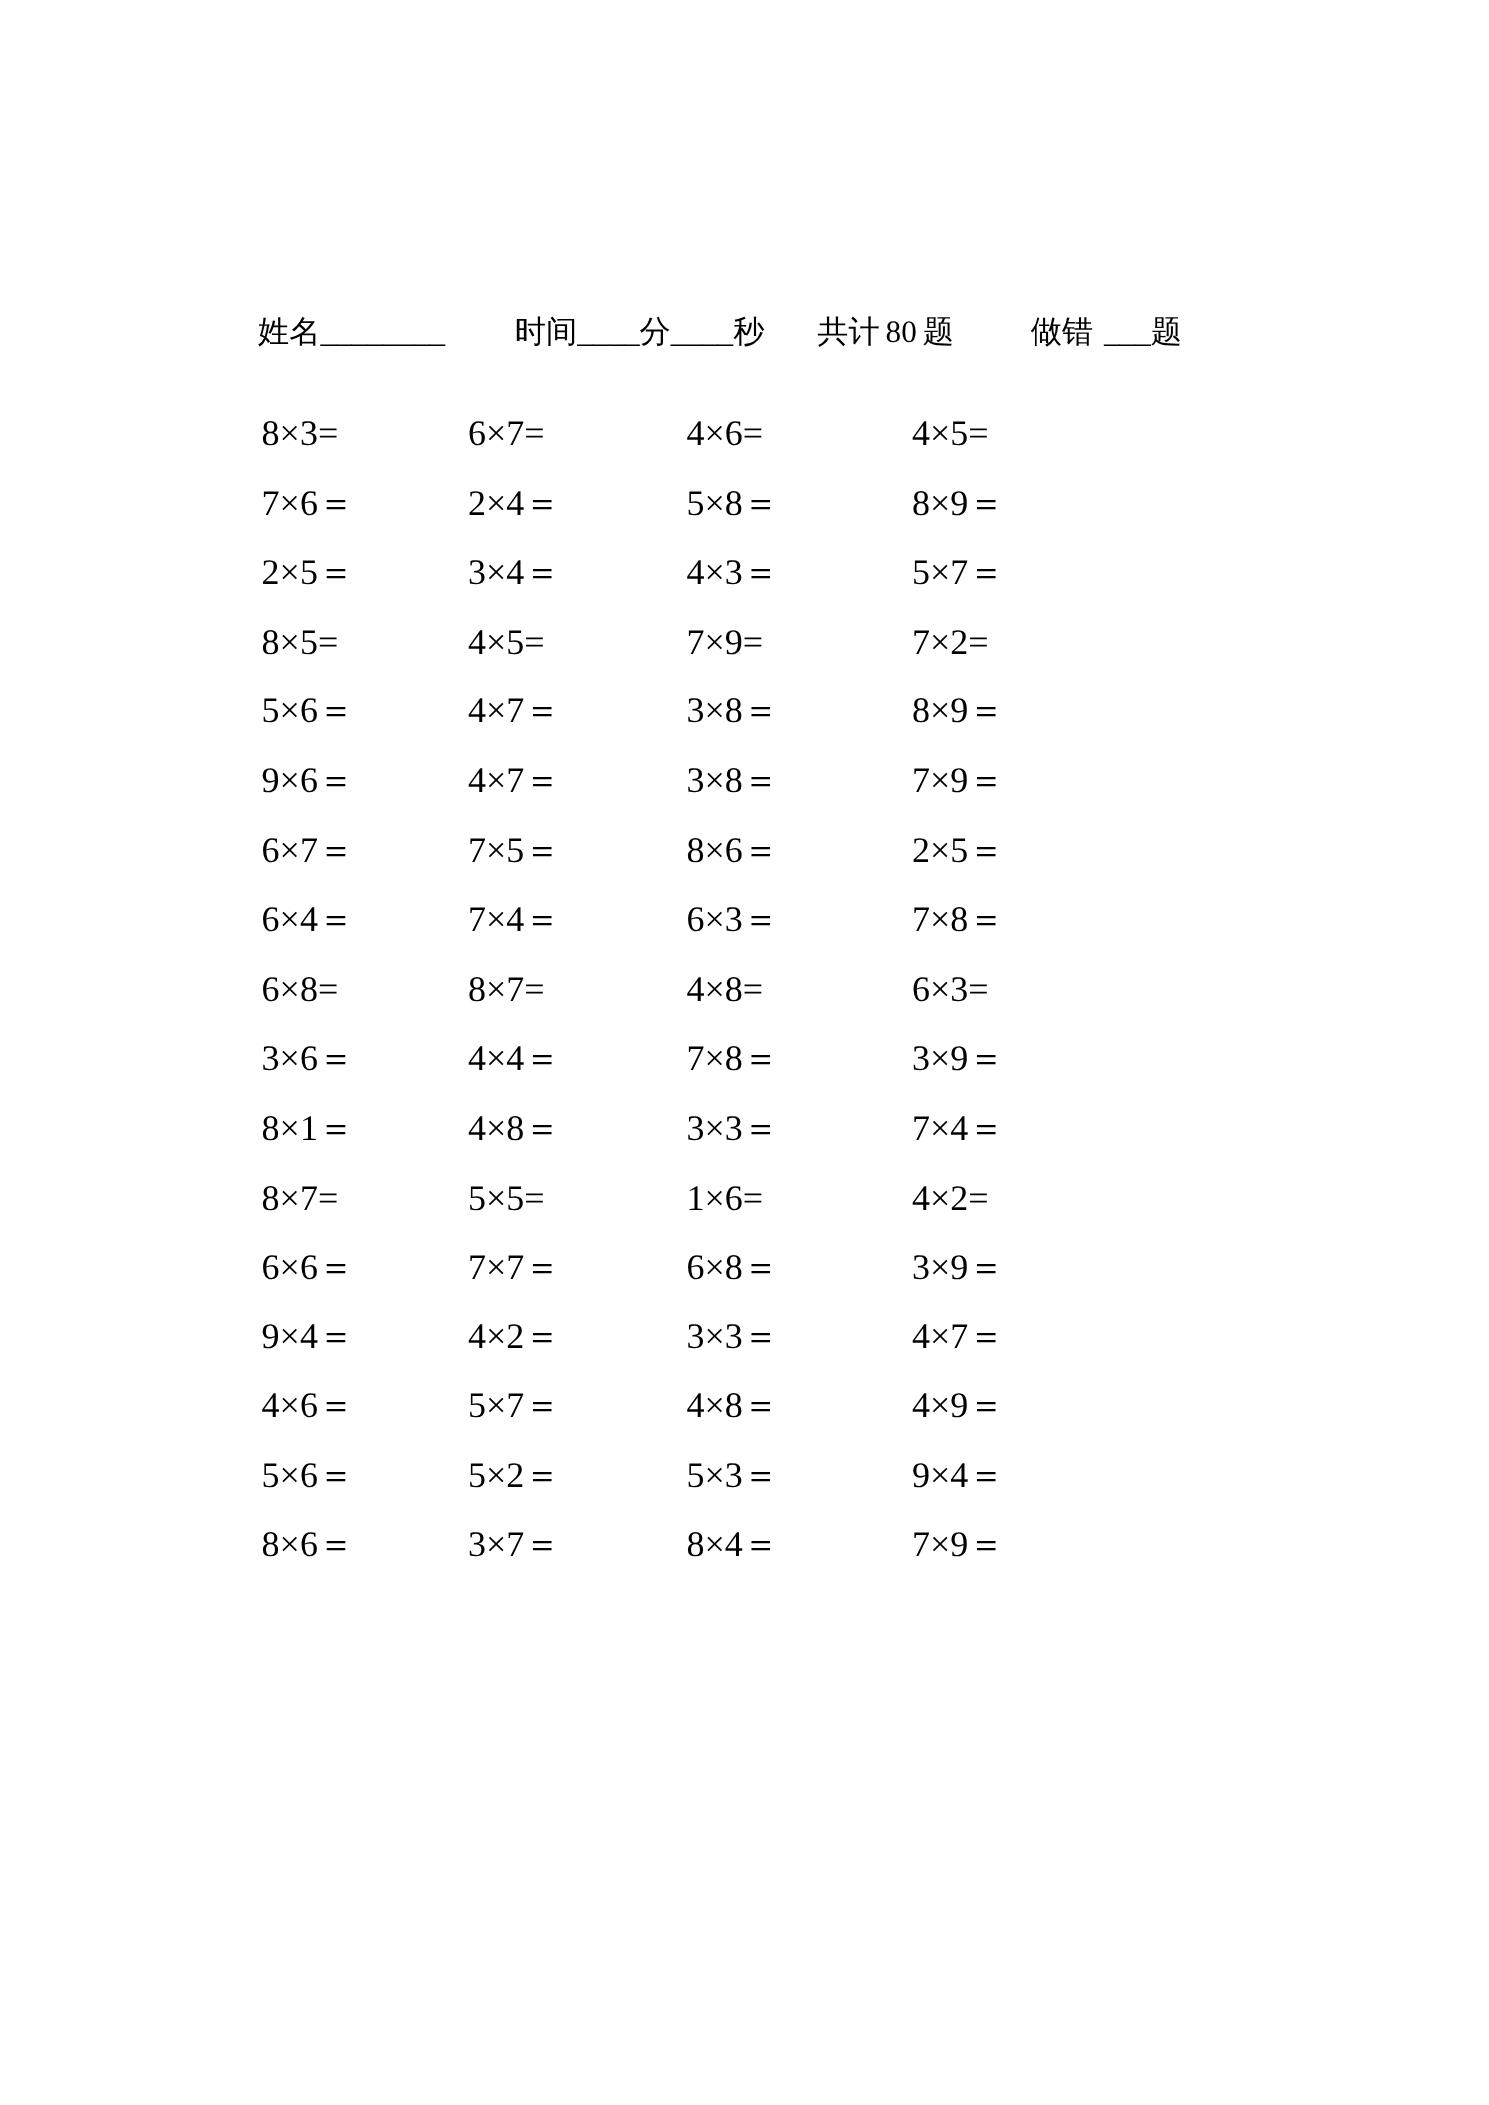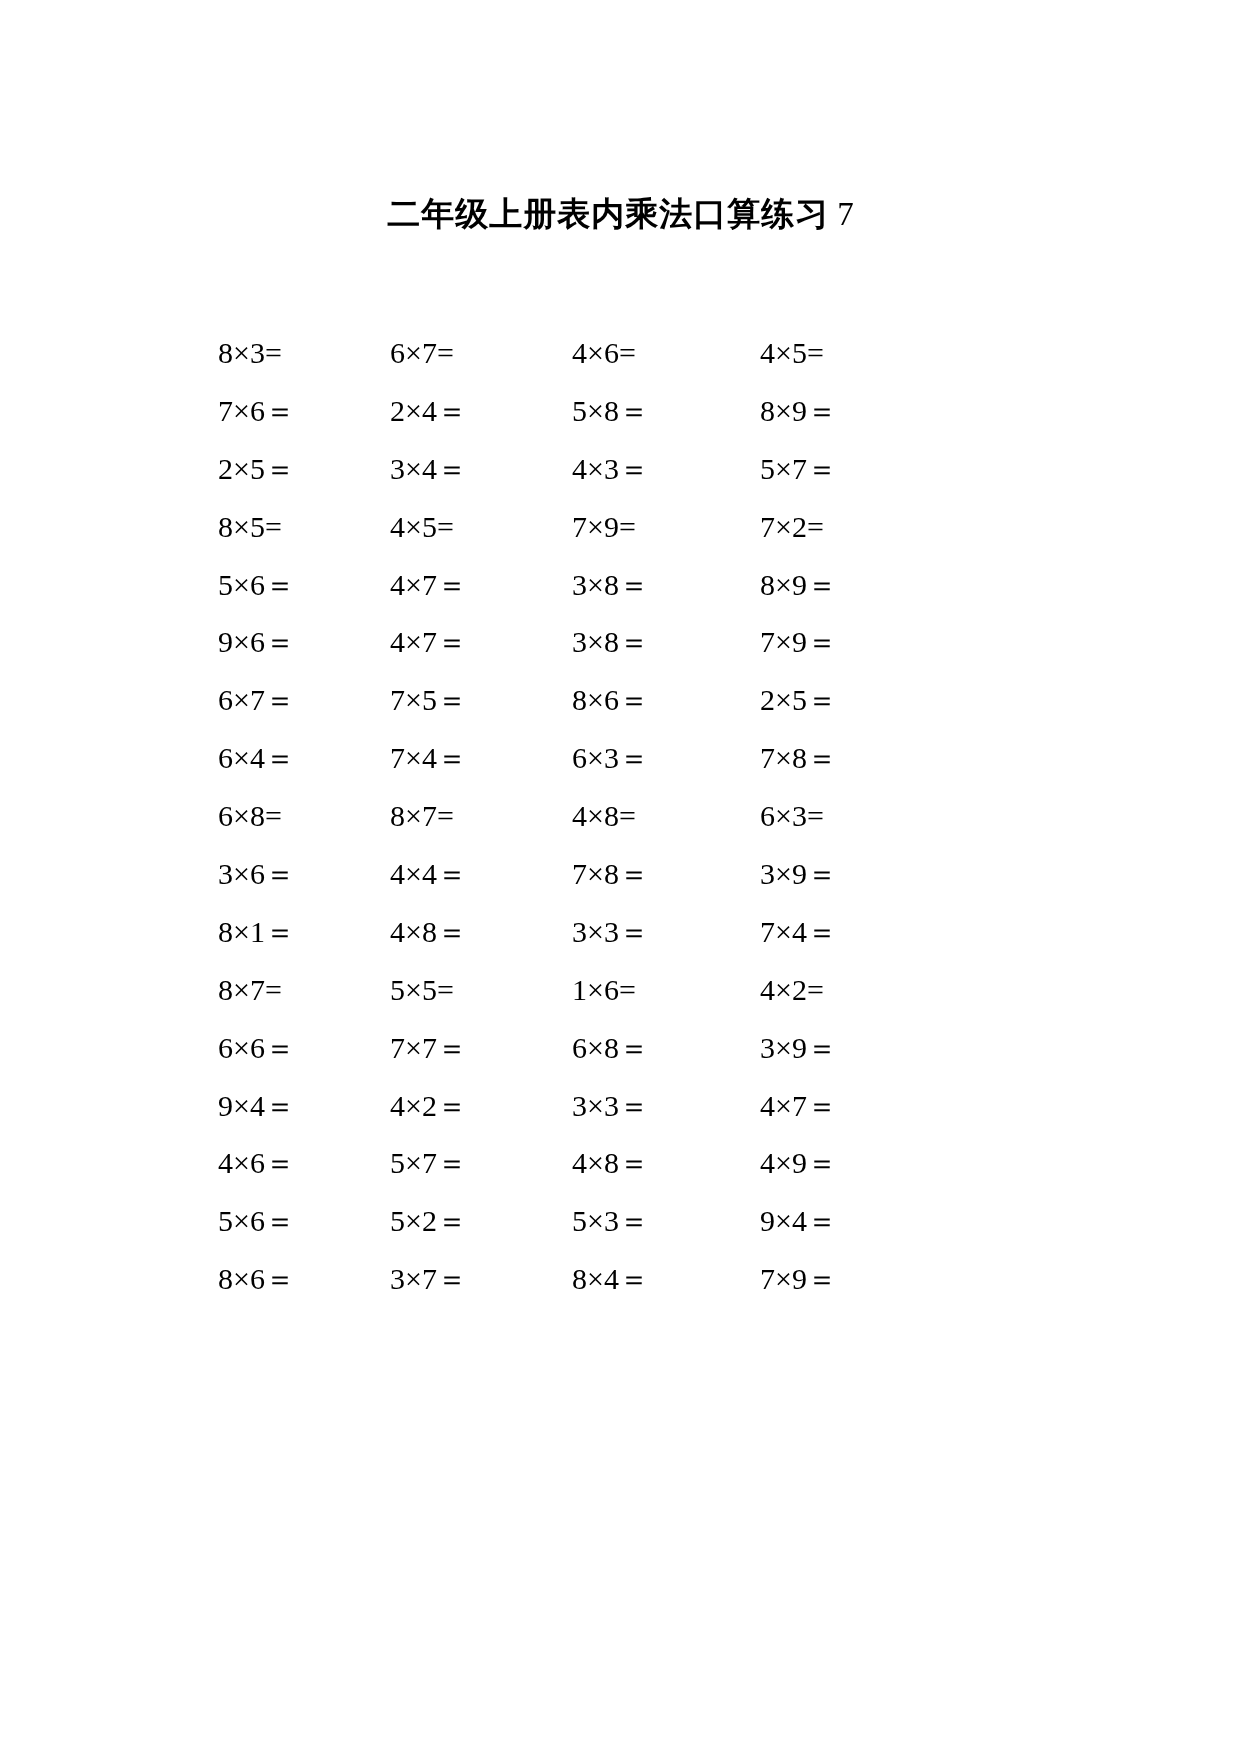--- a/index.html
+++ b/index.html
@@ -50,41 +50,41 @@
   .tiny-gap2  { margin-left: 9px; }
   .problems {
     position: absolute;
     top: 324px;
     left: 218px;
     width: 830px;
   }
   .prow {
     display: flex;
     height: 57.9px;
-    align-items: center;
+    align-items: flex-end;
   }
   .pcell {
     font-size: 30px;
     line-height: 40px;
     white-space: nowrap;
   }
   .pcell:nth-child(1) { width: 172px; }
   .pcell:nth-child(2) { width: 182px; }
   .pcell:nth-child(3) { width: 188px; }
   .pcell:nth-child(4) { width: auto;  }
 </style>
 </head>
 <body>
 
 <div class="page">
 
-  <div class="title">
-    <span class="title-cjk">二年级上册表内乘法口算练习</span><span class="title-num">7</span>
+
+  <div class="header-line">
+    <span>姓名</span><span class="blank">________</span><span class="gap-time">时间</span><span class="blank">____</span><span>分</span><span class="blank">____</span><span>秒</span><span class="gap-total">共计</span><span class="tiny-gap">80</span><span class="tiny-gap">题</span><span class="gap-wrong">做错</span><span class="blank tiny-gap2">___</span><span>题</span>
   </div>
-
 
   <div class="problems" id="problems">
       <div class="prow">
         <span class="pcell">8×3=</span>
         <span class="pcell">6×7=</span>
         <span class="pcell">4×6=</span>
         <span class="pcell">4×5=</span>
       </div>
       <div class="prow">
         <span class="pcell">7×6＝</span>

